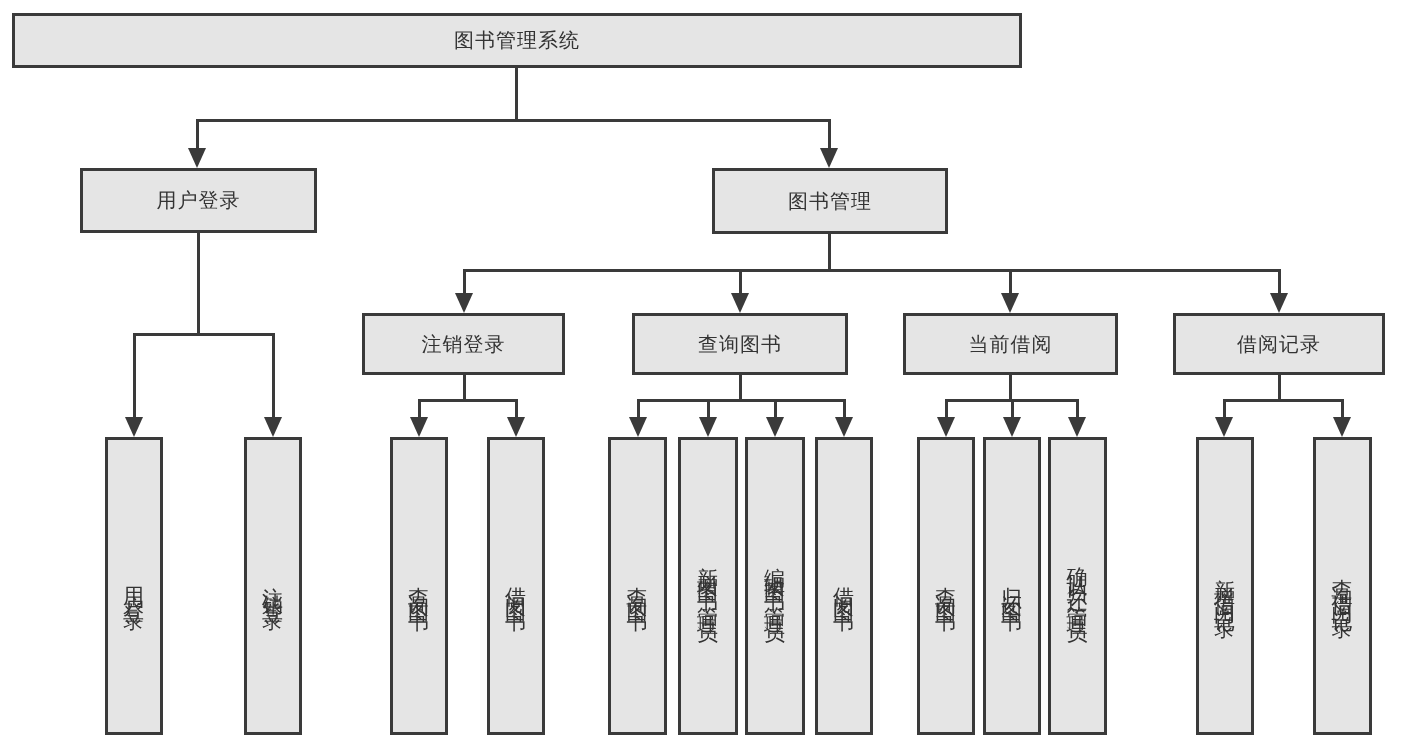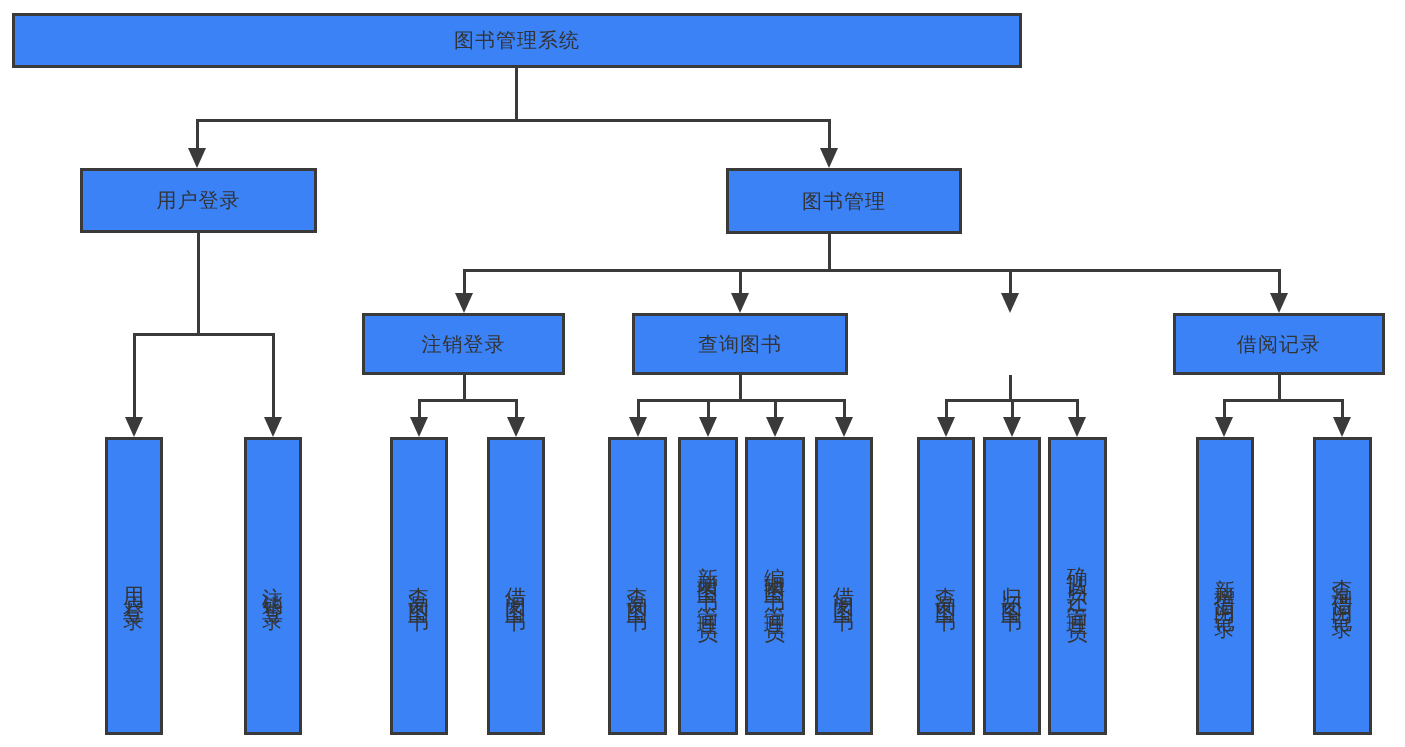--- a/index.html
+++ b/index.html
@@ -12,21 +12,21 @@
     position: relative;
     width: 1405px;
     height: 747px;
     background: #ffffff;
     overflow: hidden;
   }
   .box {
     position: absolute;
     box-sizing: border-box;
     border: 3px solid #3a3a3a;
-    background: #3b82f6;
+    background: #e5e5e5;
     display: flex;
     align-items: center;
     justify-content: center;
     color: #333333;
   }
   .box.h span {
     font-size: 20px;
     letter-spacing: 1px;
     white-space: nowrap;
   }
@@ -72,21 +72,21 @@
   <div class="line" style="left:515px; top:68px; width:3px; height:52px;"></div>
   <div class="line" style="left:196px; top:119px; width:635px; height:3px;"></div>
   <div class="line" style="left:196px; top:119px; width:3px; height:30px;"></div>
   <div class="arrow" style="left:188px; top:148px;"></div>
   <div class="line" style="left:828px; top:119px; width:3px; height:30px;"></div>
   <div class="arrow" style="left:820px; top:148px;"></div>
 
   <div class="box h" style="left:80px; top:168px; width:237px; height:65px;">
     <span>用户登录</span>
   </div>
-  <div class="box h" style="left:712px; top:168px; width:236px; height:66px;margin-left:14px;">
+  <div class="box h" style="left:712px; top:168px; width:236px; height:66px;">
     <span>图书管理</span>
   </div>
 
   <div class="line" style="left:197px; top:233px; width:3px; height:103px;"></div>
   <div class="line" style="left:133px; top:333px; width:142px; height:3px;"></div>
   <div class="line" style="left:133px; top:333px; width:3px; height:85px;"></div>
   <div class="arrow" style="left:125px; top:417px;"></div>
   <div class="line" style="left:272px; top:333px; width:3px; height:85px;"></div>
   <div class="arrow" style="left:264px; top:417px;"></div>
 
@@ -99,20 +99,23 @@
   <div class="line" style="left:1009px; top:269px; width:3px; height:26px;"></div>
   <div class="arrow" style="left:1001px; top:293px;"></div>
   <div class="line" style="left:1278px; top:269px; width:3px; height:26px;"></div>
   <div class="arrow" style="left:1270px; top:293px;"></div>
 
   <div class="box h" style="left:362px; top:313px; width:203px; height:62px;">
     <span>注销登录</span>
   </div>
   <div class="box h" style="left:632px; top:313px; width:216px; height:62px;">
     <span>查询图书</span>
+  </div>
+  <div class="box h" style="left:903px; top:313px; width:215px; height:62px;">
+    <span>当前借阅</span>
   </div>
   <div class="box h" style="left:1173px; top:313px; width:212px; height:62px;">
     <span>借阅记录</span>
   </div>
 
   <div class="line" style="left:463px; top:375px; width:3px; height:27px;"></div>
   <div class="line" style="left:418px; top:399px; width:100px; height:3px;"></div>
   <div class="line" style="left:418px; top:399px; width:3px; height:19px;"></div>
   <div class="arrow" style="left:410px; top:417px;"></div>
   <div class="line" style="left:515px; top:399px; width:3px; height:19px;"></div>

